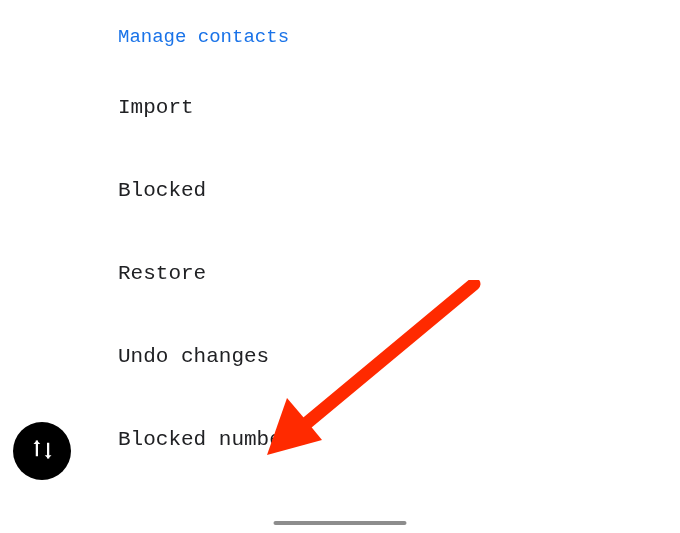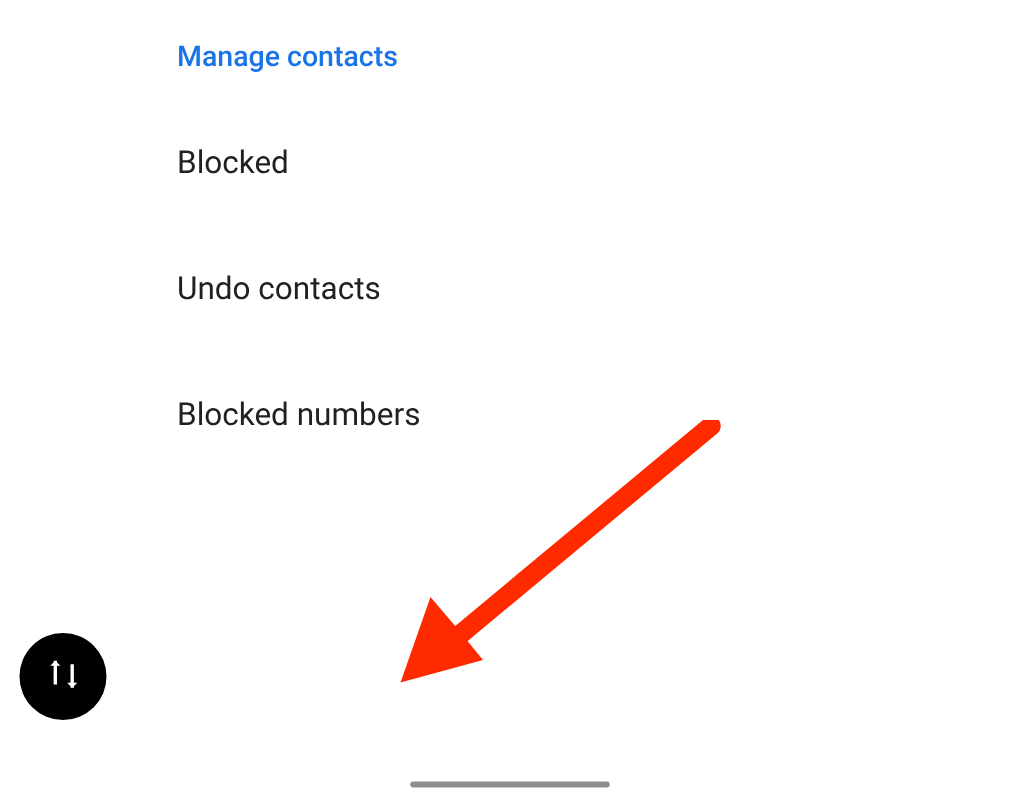--- a/index.html
+++ b/index.html
@@ -11,20 +11,21 @@
       font-family: -apple-system, BlinkMacSystemFont, 'Roboto', 'Segoe UI', sans-serif;
       width: 680px;
       height: 533px;
       background: #ffffff;
       position: relative;
       overflow: hidden;
     }
     .content {
       padding-left: 118px;
       padding-top: 26px;
+      font-family: Liberation Mono, monospace;
     }
     .section-header {
       color: #1a73e8;
       font-size: 19px;
       font-weight: 500;
       margin-bottom: 48px;
     }
     .menu-item {
       color: #202124;
       font-size: 21px;
@@ -66,25 +67,27 @@
       position: absolute;
       pointer-events: none;
     }
   </style>
 </head>
 <body>
 
 <div class="content">
   <div class="section-header">Manage contacts</div>
 
+  <div class="menu-item">Import</div>
 
   <div class="menu-item">Blocked</div>
 
+  <div class="menu-item">Restore</div>
 
-  <div class="menu-item">Undo contacts</div>
+  <div class="menu-item">Undo changes</div>
 
   <div class="menu-item">Blocked numbers</div>
 </div>
 
 <div class="fab">
   <span>
     <svg viewBox="0 0 24 24" fill="none" stroke="#ffffff" stroke-width="2" stroke-linecap="butt" stroke-linejoin="miter">
       <path d="M7 4 L7 18"></path>
       <path d="M4 7 L7 4 L10 7" fill="#ffffff" stroke="none"></path>
       <path d="M17 20 L17 6"></path>

